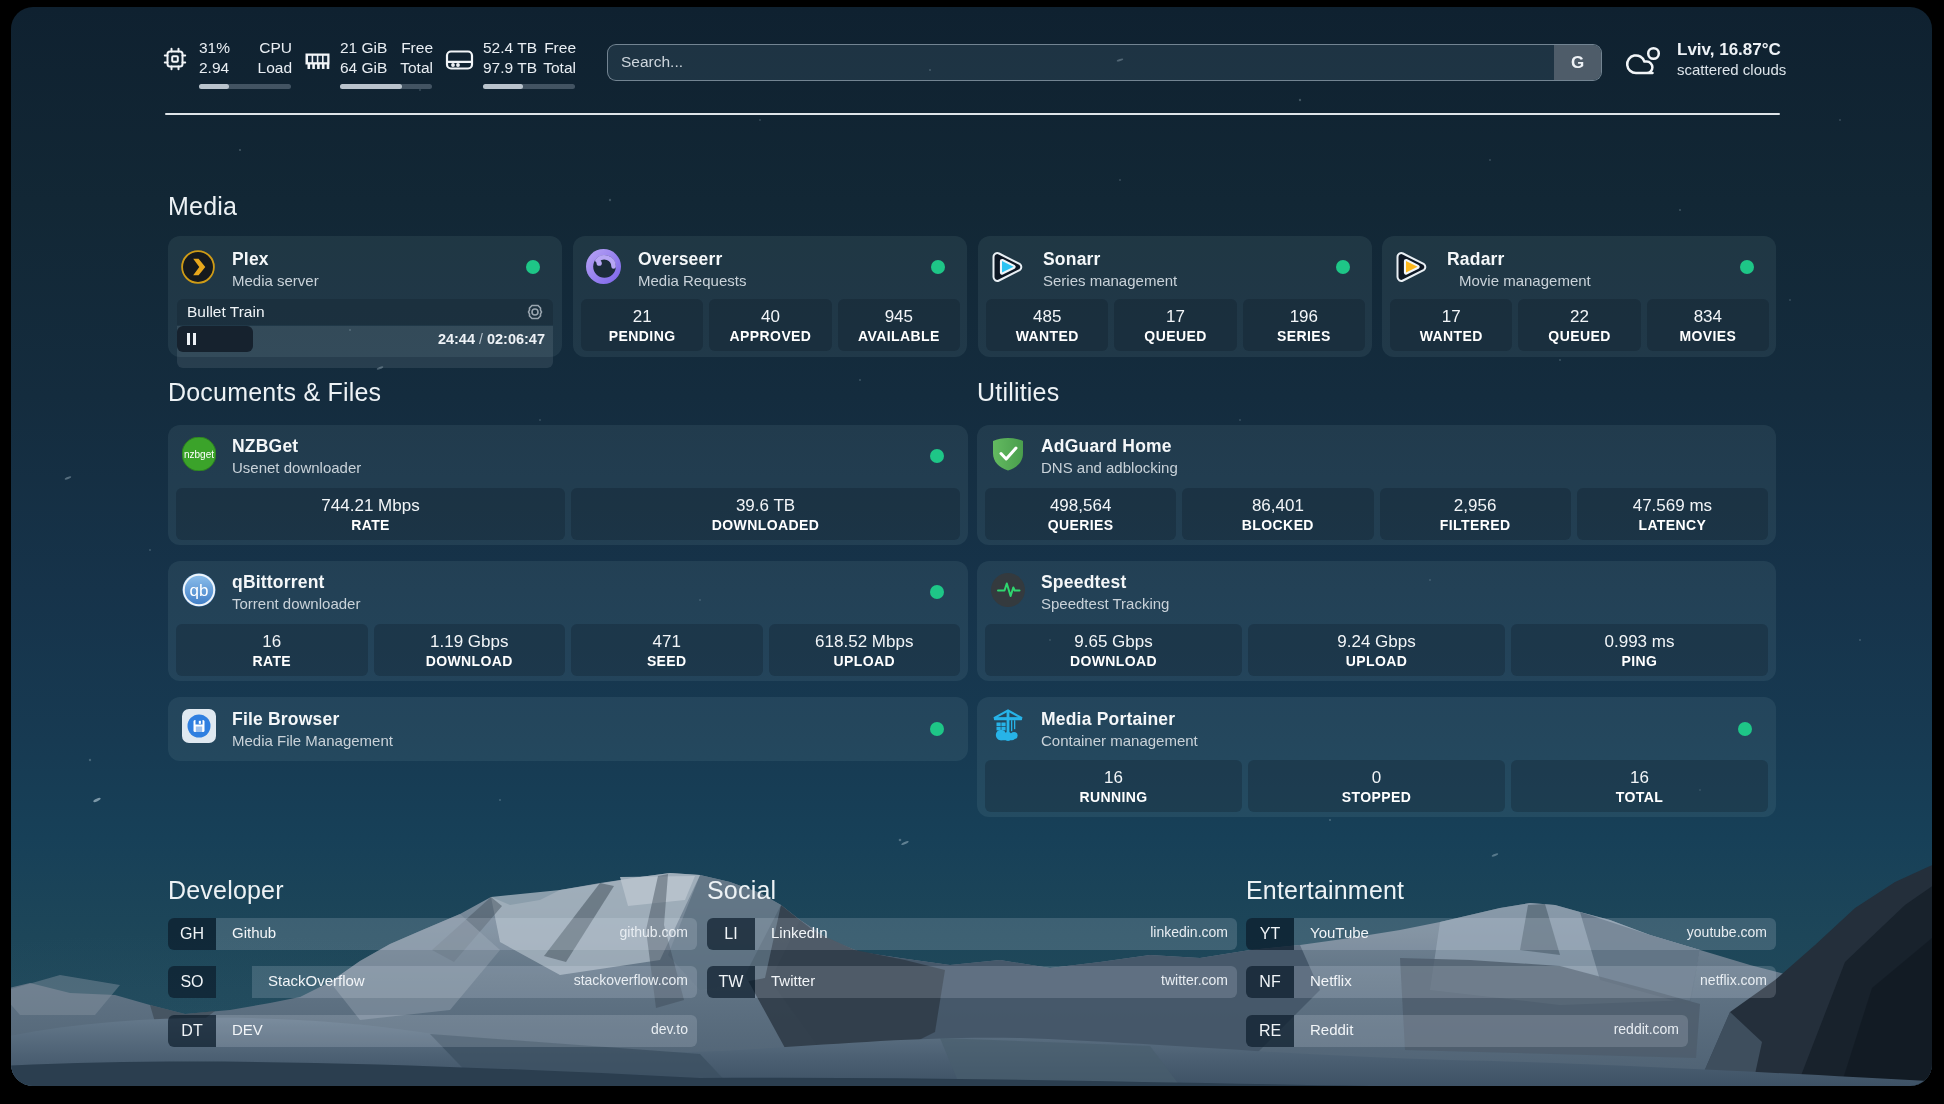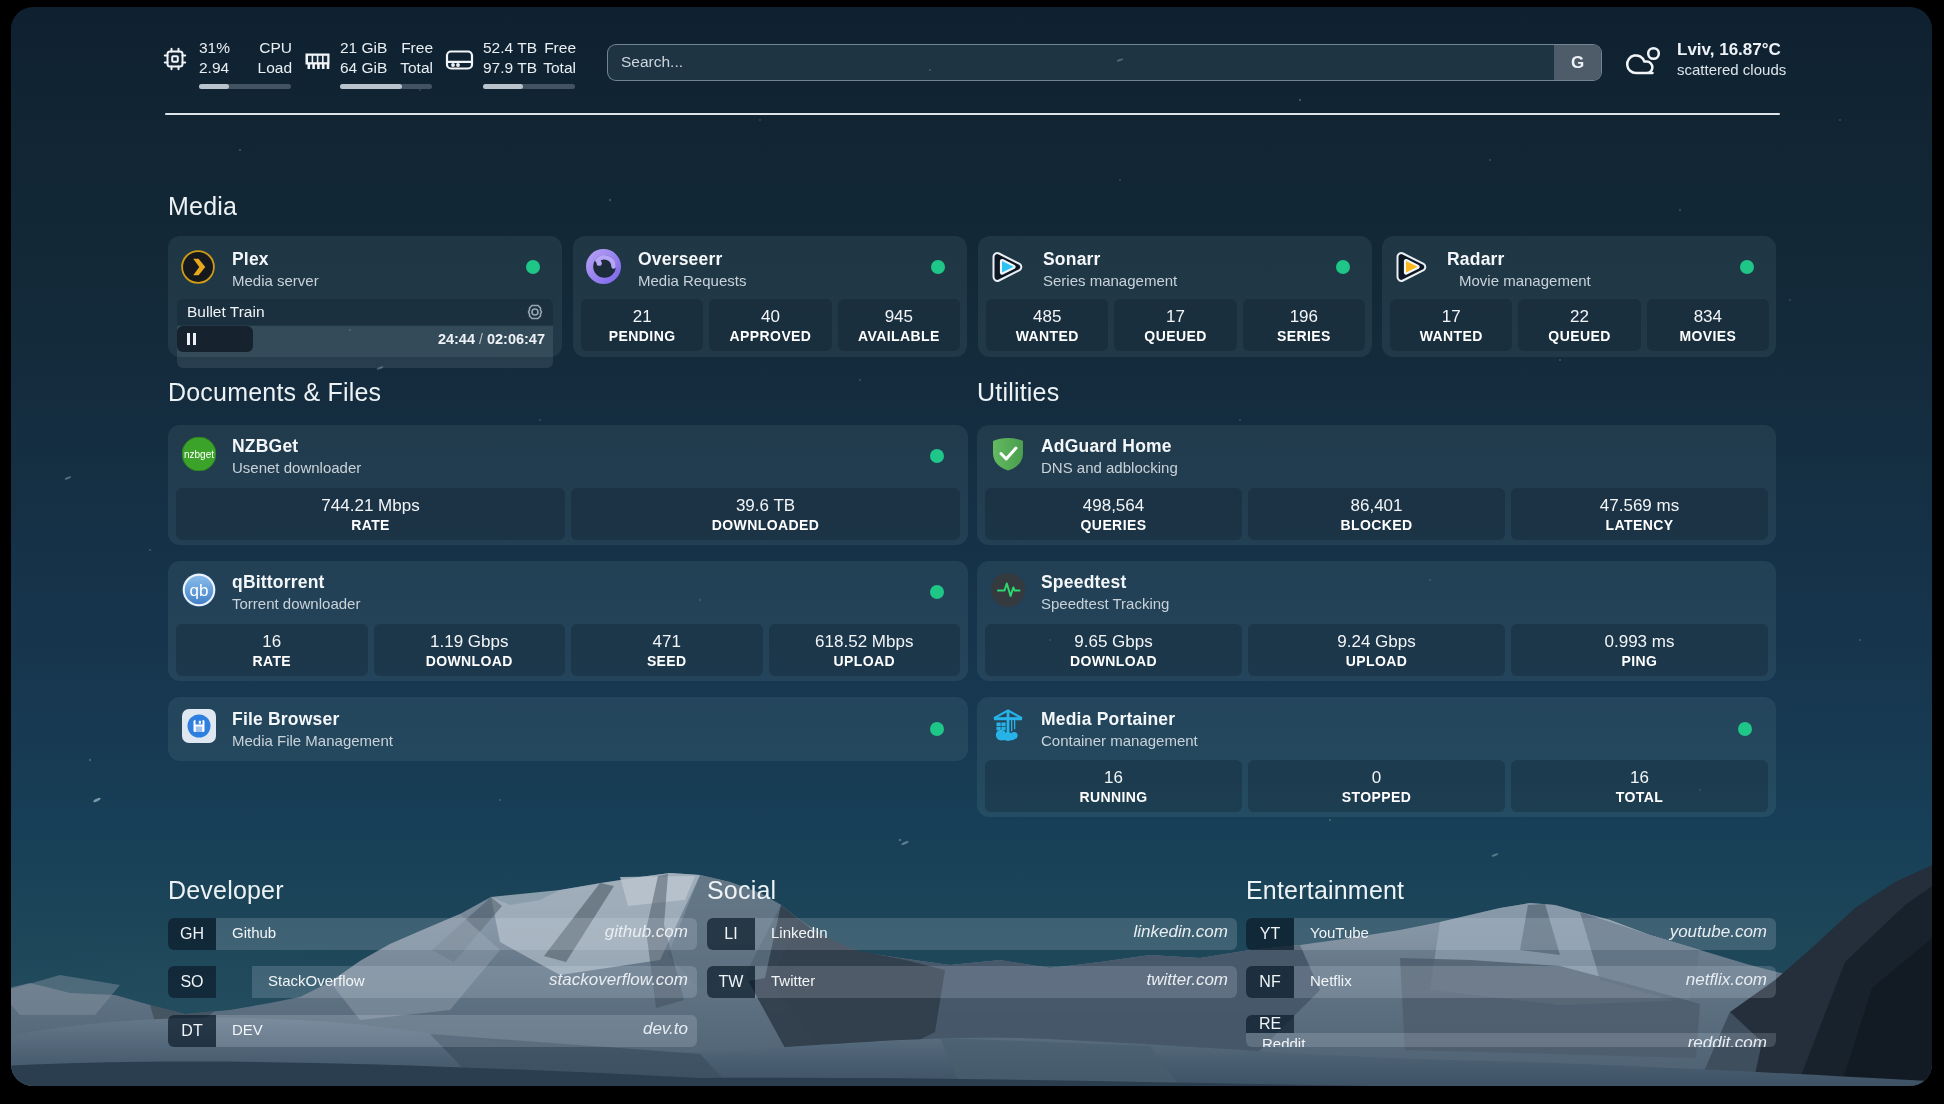--- a/index.html
+++ b/index.html
@@ -30,21 +30,21 @@
   .resrow { display:flex; justify-content:space-between; line-height:19.5px; }
   .bar { position:absolute; height:4.5px; border-radius:3px; background:rgba(160,175,188,0.35); }
   .fill { height:100%; border-radius:3px; background:#b9c3cc; }
   
   .bmrow { position:absolute; height:32px; display:flex; border-radius:6px; overflow:hidden; }
   .bmab { width:48px; flex:none; background:rgba(10,26,42,0.68); color:#f0f4f7;
      display:flex; align-items:center; justify-content:center; font-size:16px; font-weight:400; }
   .bmbody { flex:1; background:rgba(235,245,252,0.16); display:flex; align-items:center;
      justify-content:space-between; padding:0 9px 4px 16px; }
   .bmname { font-size:15px; color:#f2f5f8; }
-  .bmdom { font-size:17px; color:#e8edf2;font-style:italic; }
+  .bmdom { font-size:14px; color:#e8edf2; }
 </style>
 </head>
 <body>
 <div class="screen">
  <div id="page" style="position:absolute;left:-11px;top:-7px;width:1944px;height:1104px;">
   <div class="glow"></div>
   <svg class="abs" style="left:0;top:0" width="1944" height="1104" viewBox="0 0 1944 1104">
     <defs>
       <linearGradient id="snowL" x1="0" y1="0" x2="0" y2="1">
         <stop offset="0" stop-color="#8494a3"></stop>
@@ -393,20 +393,24 @@
   <div class="tiles" style="left:985px;top:488px;width:783px;height:52px;">
     <div class="tile">
             <div class="tv">498,564</div>
             <div class="tl">QUERIES</div>
           </div>
     <div class="tile">
             <div class="tv">86,401</div>
             <div class="tl">BLOCKED</div>
           </div>
     <div class="tile">
+            <div class="tv">2,956</div>
+            <div class="tl">FILTERED</div>
+          </div>
+    <div class="tile">
             <div class="tv">47.569 ms</div>
             <div class="tl">LATENCY</div>
           </div>
   </div>
 
   <div class="card" style="left:977px;top:561px;width:799px;height:120px;"></div>
   <svg class="abs" style="left:991px;top:573px" width="34" height="34" viewBox="0 0 34 34">
     <circle cx="17" cy="17" r="17" fill="#343a3e"></circle>
     <path d="M7 17.5 h6.5 l2.3 -7 l3.8 12.5 l2.7 -8.5 l1.4 3 h4.8" fill="none" stroke="#2fd66f" stroke-width="2" stroke-linecap="round" stroke-linejoin="round"></path>
   </svg>
@@ -509,21 +513,21 @@
             <span class="bmdom">youtube.com</span>
           </div>
   </div>
   <div class="bmrow" style="left:1246px;top:966px;width:530px;">
     <div class="bmab">NF</div>
     <div class="bmbody">
             <span class="bmname">Netflix</span>
             <span class="bmdom">netflix.com</span>
           </div>
   </div>
-  <div class="bmrow" style="left:1246px;top:1015px;width:530px;flex-direction:column;">
+  <div class="bmrow" style="left:1246px;top:1015px;width:442px;">
     <div class="bmab">RE</div>
     <div class="bmbody">
             <span class="bmname">Reddit</span>
             <span class="bmdom">reddit.com</span>
           </div>
   </div>
   </div>
  </div>
 </div>
 

